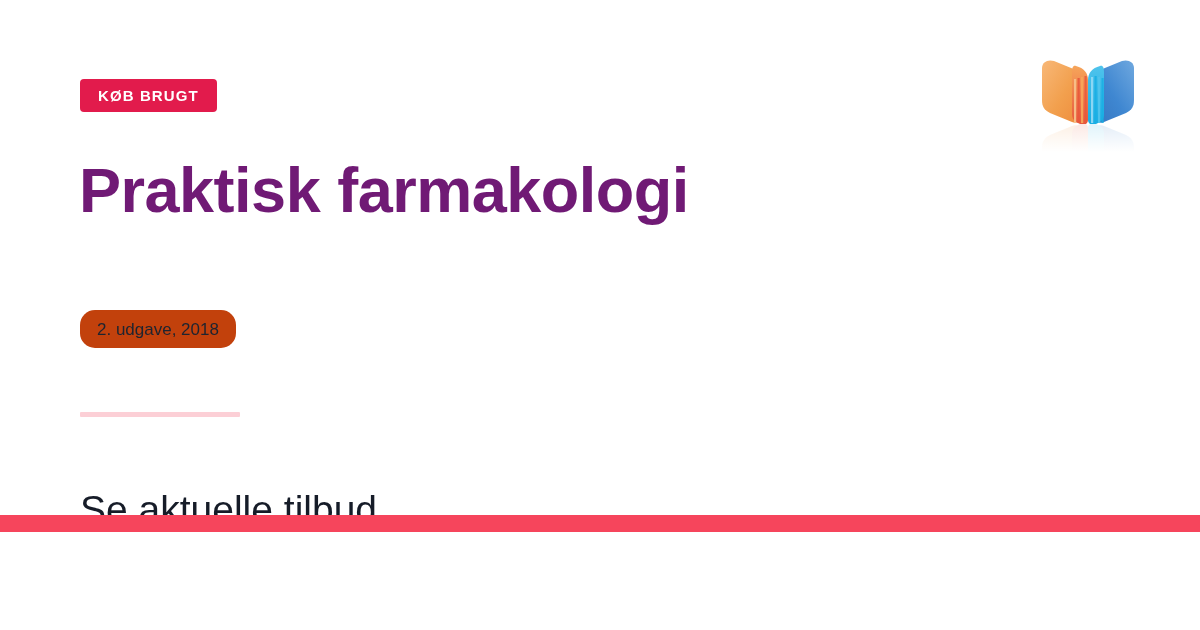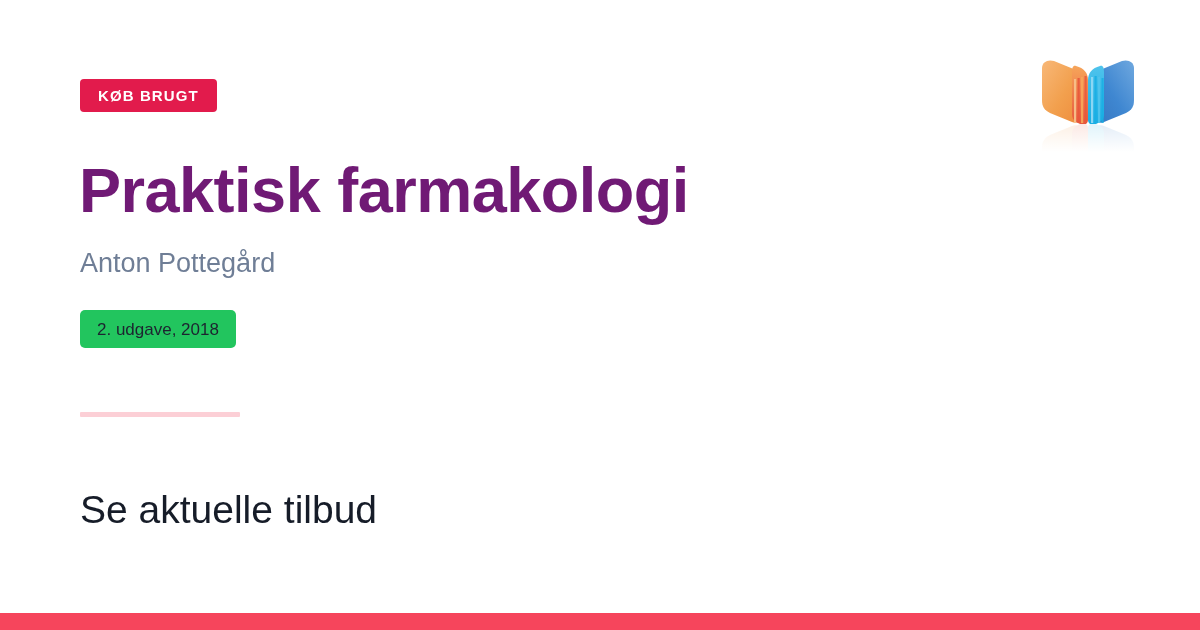--- a/index.html
+++ b/index.html
@@ -8,21 +8,21 @@
     width: 1200px;
     height: 630px;
     background: #ffffff;
     font-family: "Liberation Sans", sans-serif;
     overflow: hidden;
   }
 
   .page {
     position: relative;
     width: 1200px;
-    height: 630px;
+    height: 532px;
     background: #ffffff;
   }
 
   
   .badge {
     position: absolute;
     left: 80px;
     top: 79px;
     height: 33px;
     padding: 0 18px;
@@ -66,22 +66,22 @@
 
   
   .edition-chip {
     position: absolute;
     left: 80px;
     top: 310px;
     height: 38px;
     padding: 0 17px;
     display: flex;
     align-items: center;
-    background: #22c55e;
-    border-radius: 5px;
+    background: #c2410c;
+    border-radius: 15px;
     color: #1D2430;
     font-size: 17px;
     line-height: 1;
     white-space: nowrap;
   }
 
   
   .divider {
     position: absolute;
     left: 80px;
@@ -127,21 +127,20 @@
 </style>
 </head>
 <body>
 
 <div class="page">
 
   <div class="badge">KØB BRUGT</div>
 
   <h1 class="title">Praktisk farmakologi</h1>
 
-  <div class="author">Anton Pottegård</div>
 
   <div class="edition-chip">2. udgave, 2018</div>
 
   <div class="divider"></div>
 
   <div class="cta">Se aktuelle tilbud</div>
 
   <div class="logo">
     <svg viewBox="0 0 112 106" xmlns="http://www.w3.org/2000/svg" aria-hidden="true">
       <defs>

